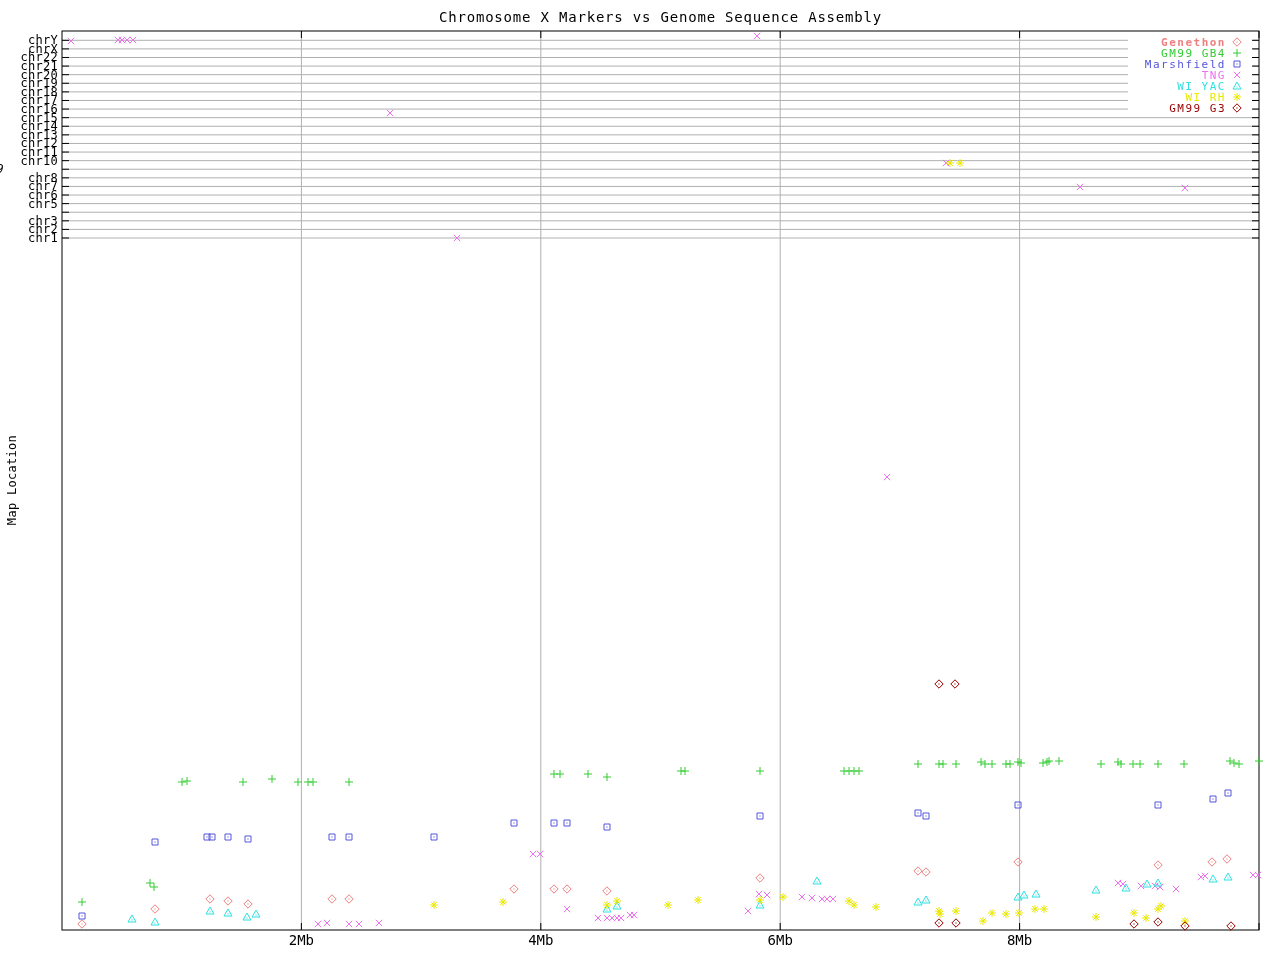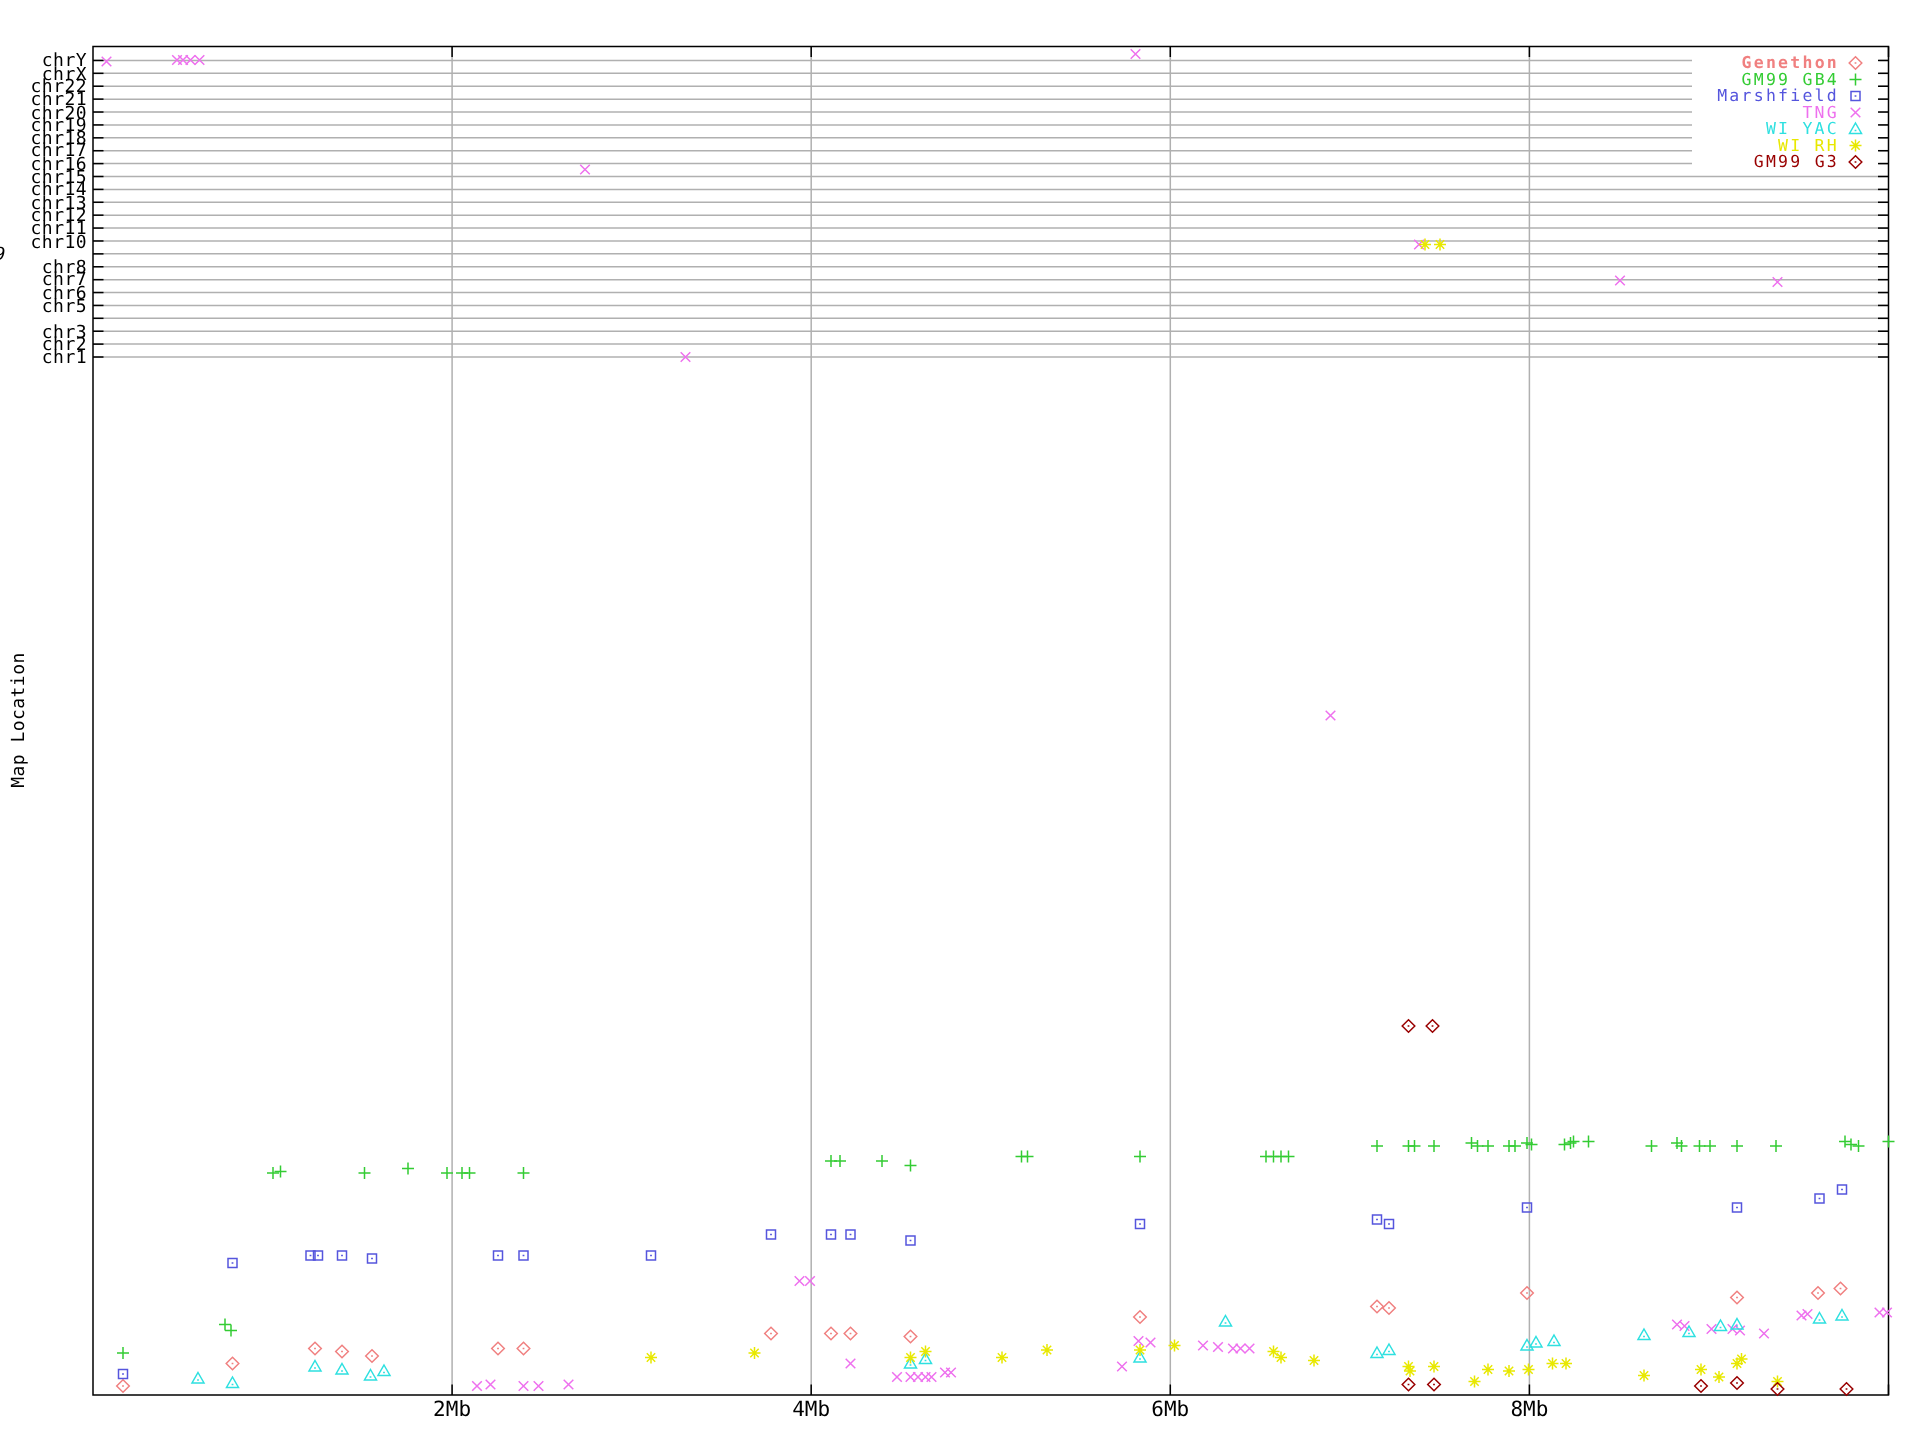--- a/index.html
+++ b/index.html
@@ -13,20 +13,21 @@
   .chrom-label{position:absolute;font-size:12px;letter-spacing:0.3px;line-height:12px;
                text-align:right;white-space:nowrap;}
   .xtick-label{position:absolute;font-size:14px;line-height:12px;white-space:nowrap;transform:translateX(-50%);}
   .legend-label{position:absolute;font-size:11px;letter-spacing:1.5px;line-height:11px;white-space:nowrap;transform:translateY(-50%);}
   svg{position:absolute;top:0;left:0;}
 </style>
 </head>
 <body>
 
 <div id="canvas">
+  <div id="title" class="abs">Chromosome X Markers vs Genome Sequence Assembly</div>
   <div id="ylabel" class="abs">Map Location</div>
   <svg id="plot-svg" width="1280" height="960">
       <line x1="62" y1="40.3" x2="1259" y2="40.3" stroke="#b0b0b0" stroke-width="1"></line>
       <line x1="62" y1="48.896" x2="1259" y2="48.896" stroke="#b0b0b0" stroke-width="1"></line>
       <line x1="62" y1="57.492" x2="1259" y2="57.492" stroke="#b0b0b0" stroke-width="1"></line>
       <line x1="62" y1="66.088" x2="1259" y2="66.088" stroke="#b0b0b0" stroke-width="1"></line>
       <line x1="62" y1="74.684" x2="1259" y2="74.684" stroke="#b0b0b0" stroke-width="1"></line>
       <line x1="62" y1="83.28" x2="1259" y2="83.28" stroke="#b0b0b0" stroke-width="1"></line>
       <line x1="62" y1="91.876" x2="1259" y2="91.876" stroke="#b0b0b0" stroke-width="1"></line>
       <line x1="62" y1="100.472" x2="1259" y2="100.472" stroke="#b0b0b0" stroke-width="1"></line>

